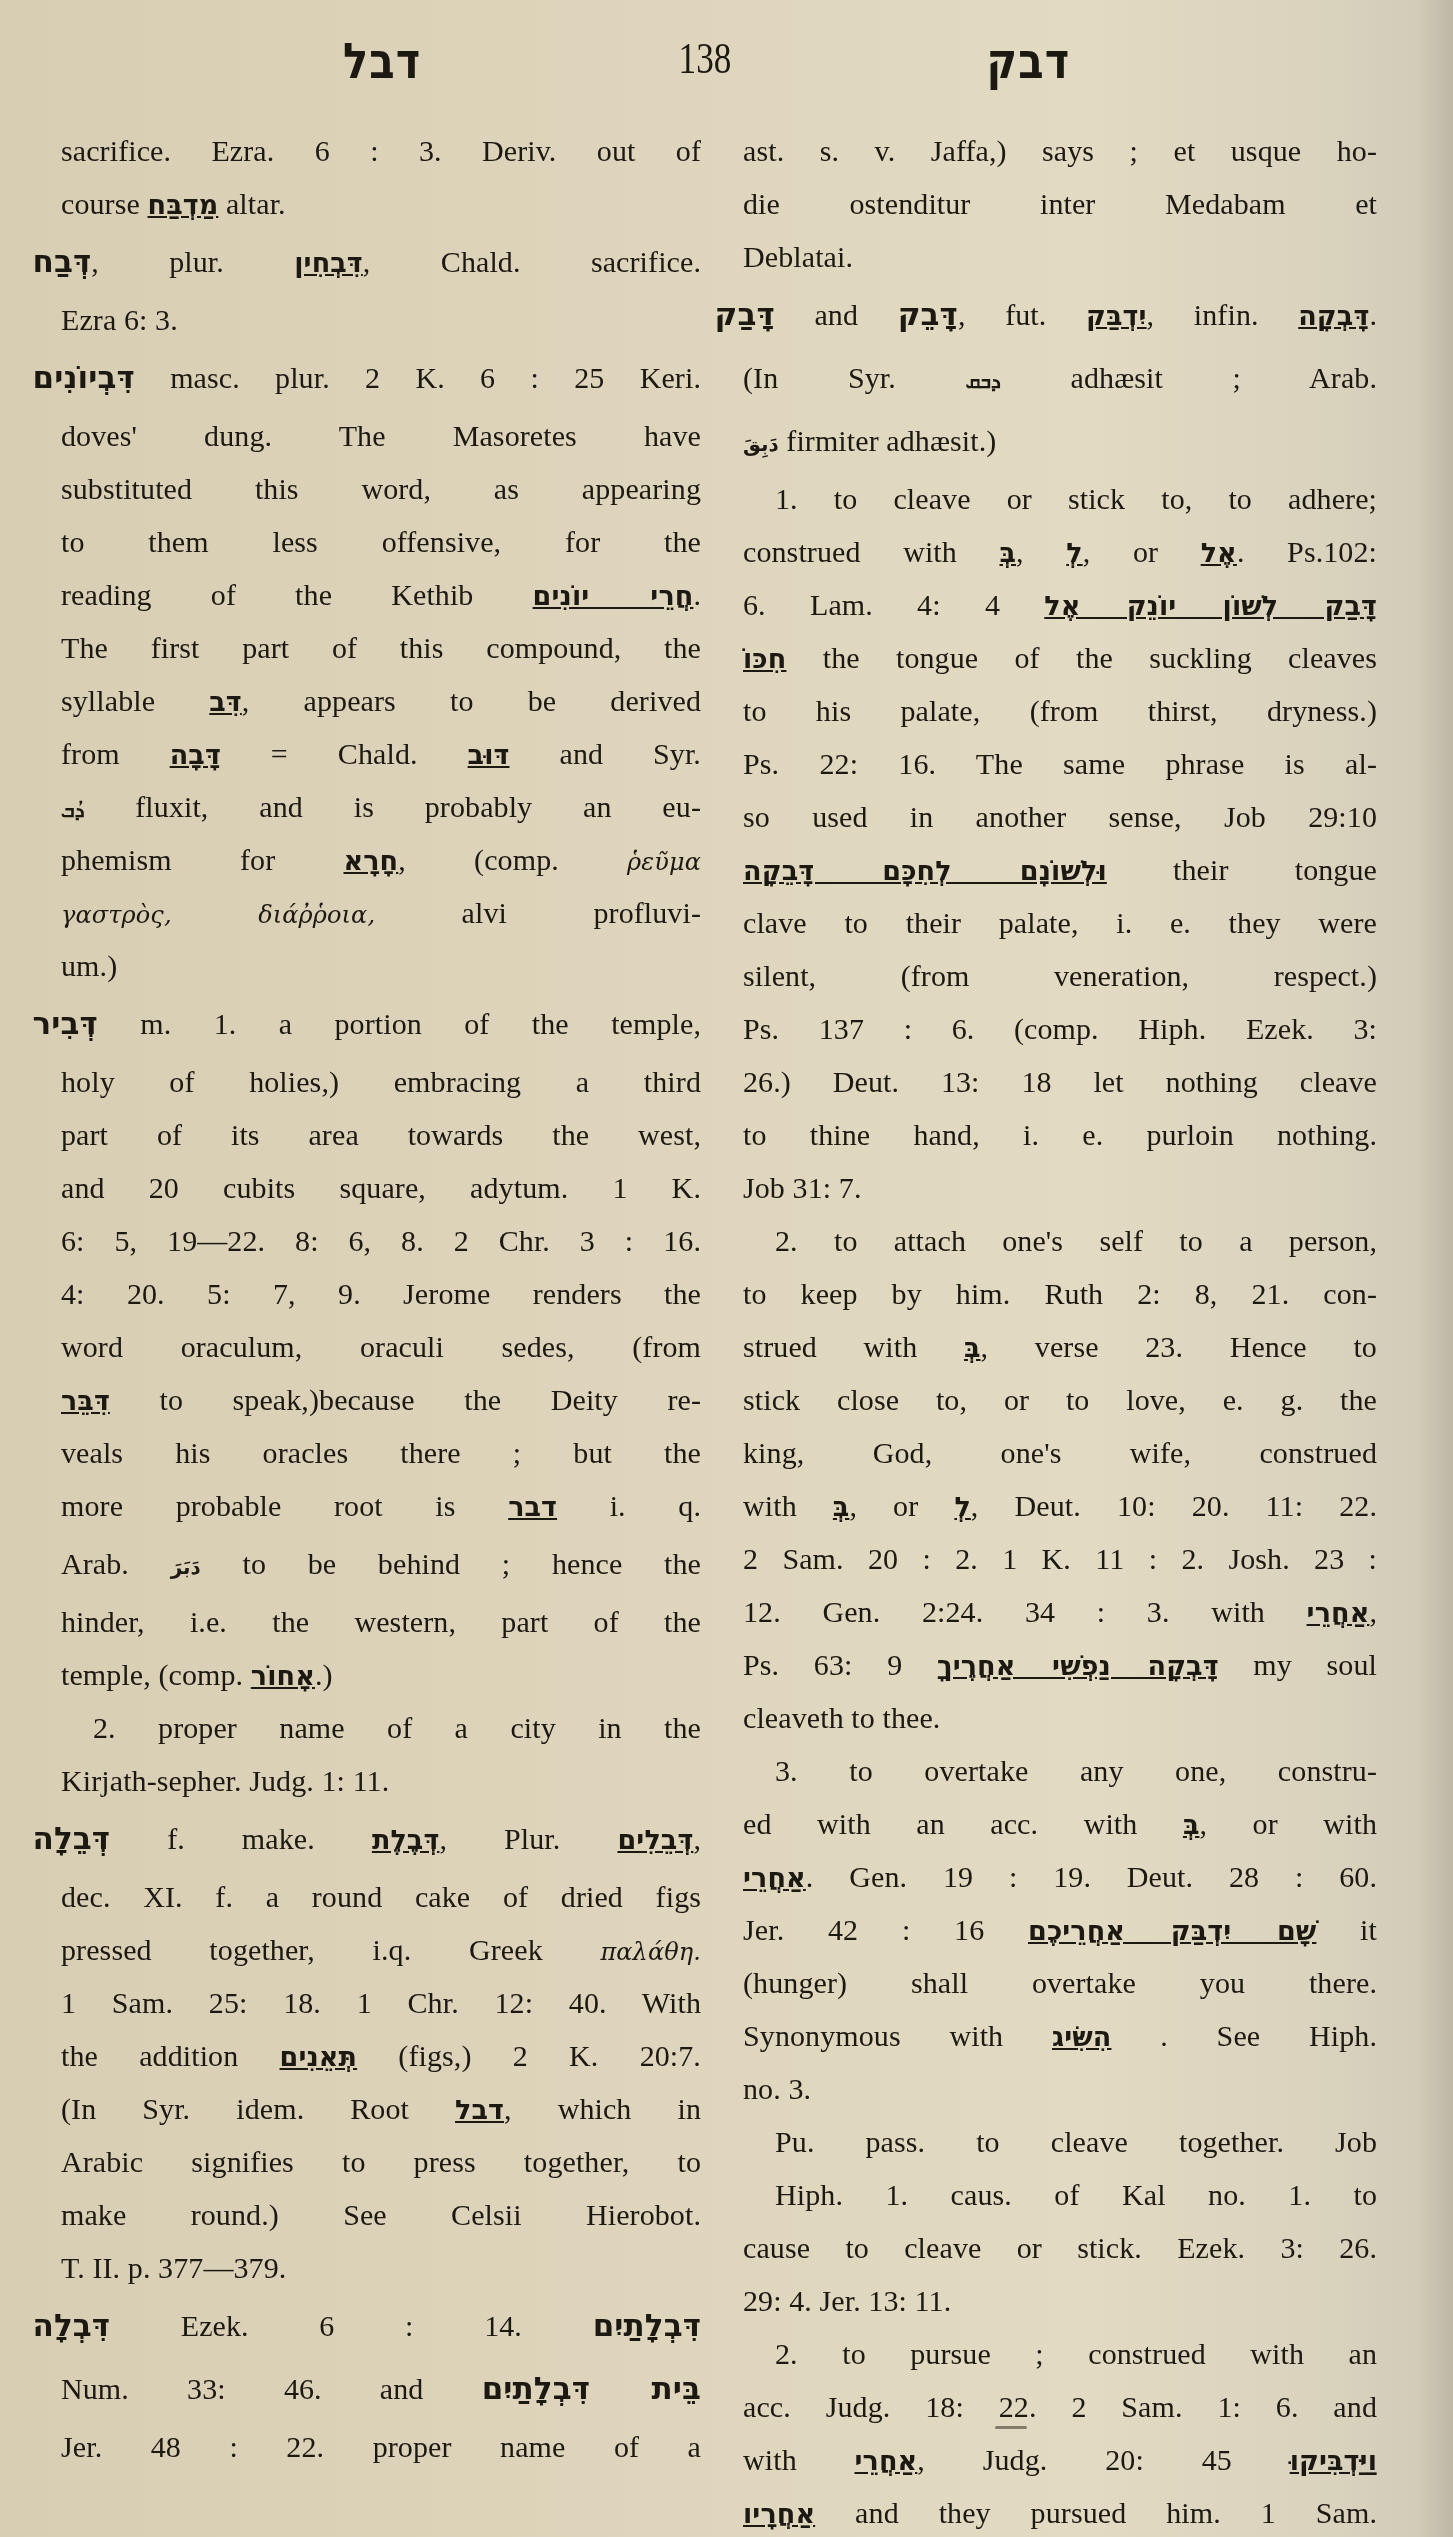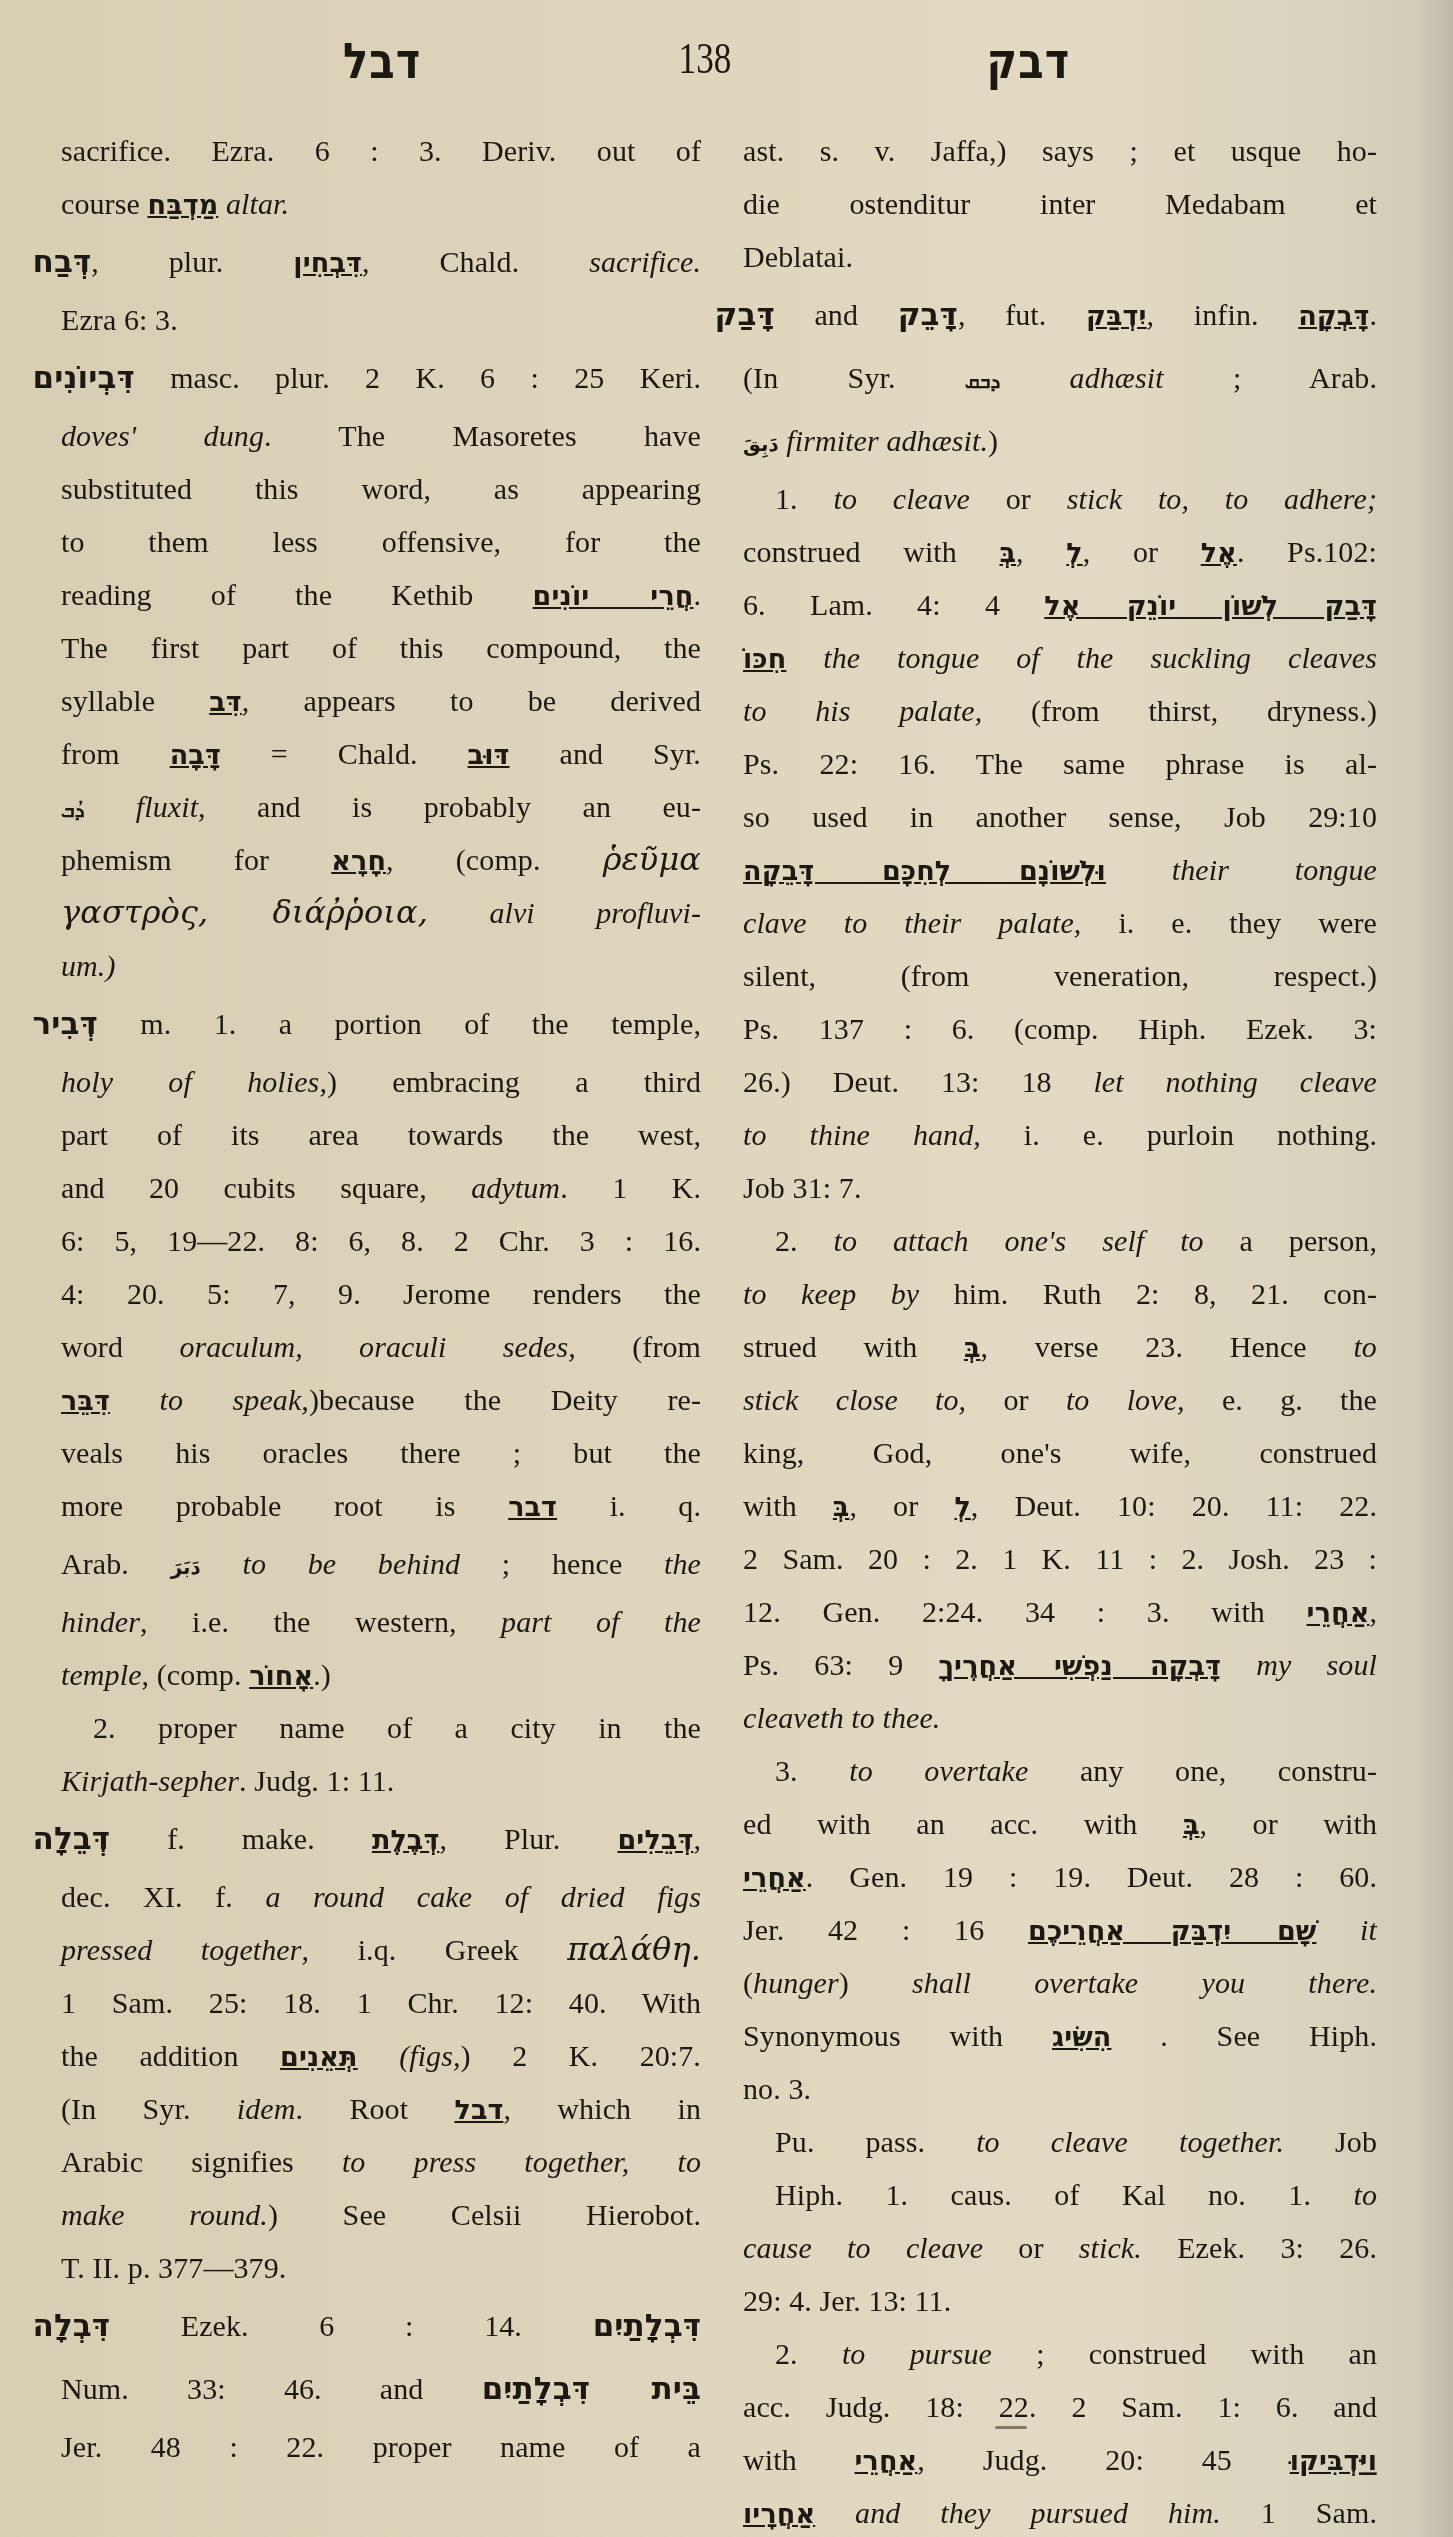--- a/index.html
+++ b/index.html
@@ -30,24 +30,24 @@
   #col-left { left: 61px; width: 640px; }
   #col-right { left: 743px; width: 634px; }
   .line {
     height: 53px; line-height: 53px; font-size: 30px; white-space: nowrap;
     text-align: justify; text-align-last: justify; letter-spacing: 0.1px;
   }
   .line.last { text-align-last: left; }
   .line.indent { padding-left: 32px; }
   .line.hang { margin-left: -28.5px; }
   .line.tall { height: 63px; line-height: 63px; }
-  .seg-i { font-style: italic; }
+  .seg-i { }
   .seg-h { font-family: "DejaVu Sans", sans-serif; font-weight: bold; font-size: 27px; unicode-bidi: isolate; direction: rtl; text-decoration: underline; }
   .seg-hb { font-family: "DejaVu Sans", sans-serif; font-weight: bold; font-size: 31px; unicode-bidi: isolate; direction: rtl; }
-  .seg-g { font-style: italic; font-family: "DejaVu Serif", serif; font-size: 32px; }
+  .seg-g { font-style: italic; font-family: "DejaVu Serif", serif; font-size: 24px; }
   .seg-a { font-family: "DejaVu Sans", sans-serif; font-weight: bold; font-size: 20px; unicode-bidi: isolate; }
   .dash-mark {
     position: absolute; left: 995px; top: 2426px; width: 32px; height: 3.2px;
     background: #6b6253; border-radius: 1.9px; opacity: 0.8;
   }
   .gutter-shade {
     position: absolute; right: 0; top: 0; width: 38px; height: 2538px;
     background: linear-gradient(90deg, rgba(0,0,0,0) 0%, rgba(60,55,45,0.12) 100%);
   }
 </style>

